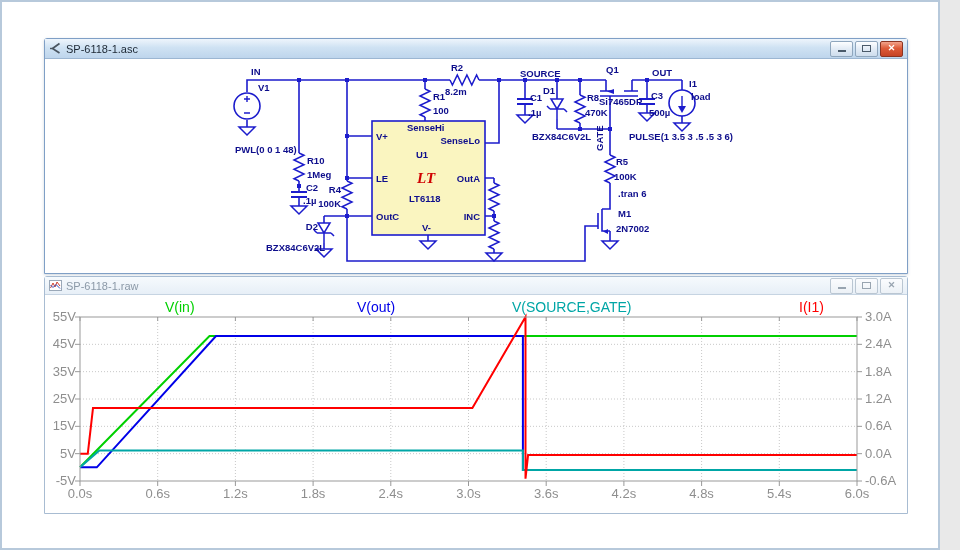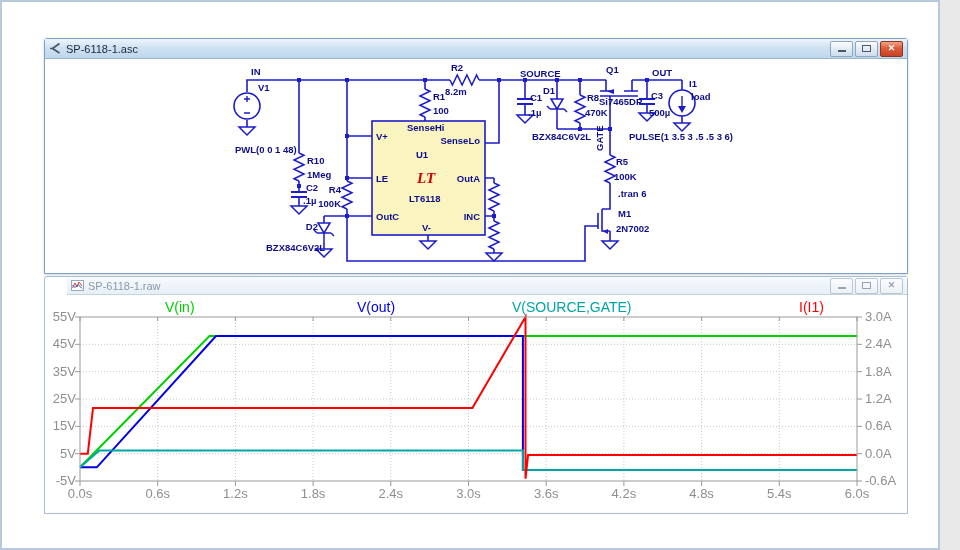--- a/index.html
+++ b/index.html
@@ -7,21 +7,21 @@
     border:2px solid #b7c9db;box-sizing:border-box;overflow:hidden;
     font-family:"Liberation Sans",sans-serif;}
   .win{position:absolute;display:flex;flex-direction:column;
     border:1px solid #7f9fc6;border-radius:3px 3px 0 0;background:#fff;
     box-shadow:0 1px 3px rgba(60,90,120,.25);}
   .win.raw{border-color:#a8bcd2;box-shadow:none;}
   .titlebar{height:19px;display:flex;align-items:center;gap:4px;padding:0 4px;
     background:linear-gradient(#eef5fc,#cfe2f3 45%,#bed5ec);
     border-bottom:1px solid #9cb6d2;font-size:11px;color:#1c2733;}
   .raw .titlebar{height:17px;background:linear-gradient(#f6fafd,#e7eff7);
-    color:#8b99a7;border-bottom-color:#c6d4e2;margin-left:22px;}
+    color:#8b99a7;border-bottom-color:#c6d4e2;}
   .title{white-space:nowrap;}
   .btns{margin-left:auto;display:flex;gap:2px;}
   .btn{width:21px;height:14px;border:1px solid #8fa6bd;border-radius:2px;
     background:linear-gradient(#fdfeff,#e2ebf5 50%,#cedded);
     display:flex;align-items:center;justify-content:center;color:#4a5a6a;}
   .btn.close{background:linear-gradient(#f2a38b,#dd5b39 45%,#c64426);
     border-color:#8c3422;color:#fff;}
   .raw .btn,.raw .btn.close{background:linear-gradient(#fbfcfe,#ecf1f6);
     border-color:#bac6d2;color:#98a4b0;}
   .g-min{width:8px;height:2px;background:currentColor;margin-top:5px;}

